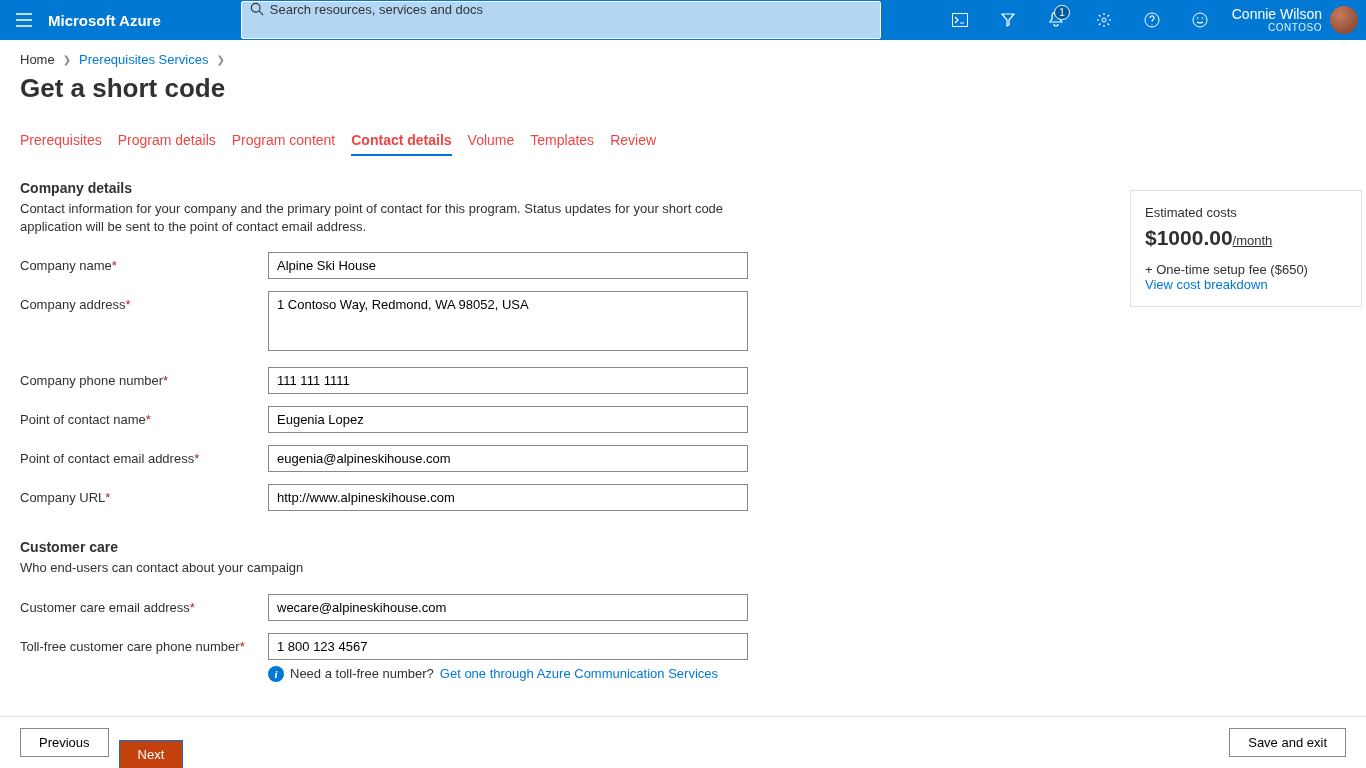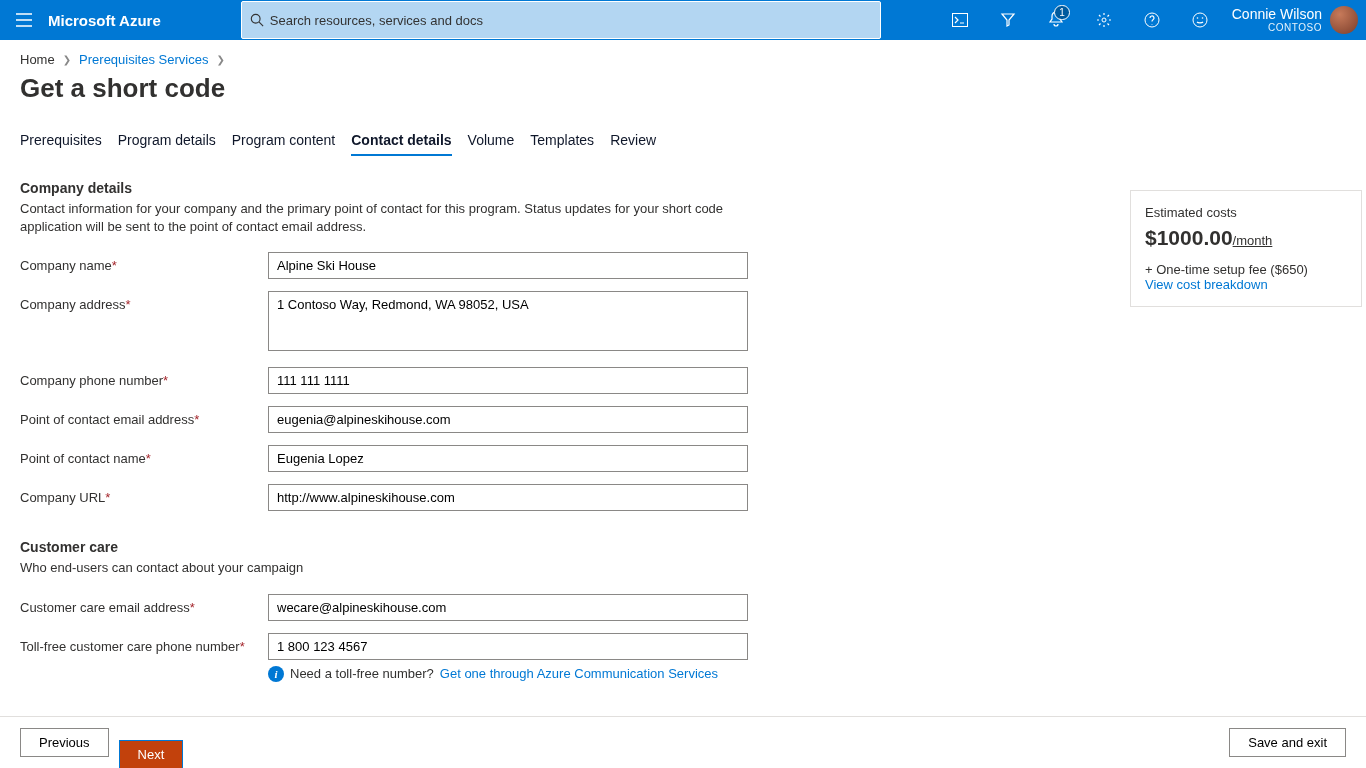--- a/index.html
+++ b/index.html
@@ -3,21 +3,21 @@
   <meta charset="utf-8">
   <style>
     * { margin: 0; padding: 0; box-sizing: border-box; font-family: "Segoe UI", Arial, sans-serif; }
     body { width: 1366px; height: 768px; display: flex; flex-direction: column; overflow: hidden; background: #fff; }
 
     
     .top-bar { height: 40px; background: #0078d4; display: flex; align-items: center; color: #fff; }
     .top-bar .hamburger { width: 48px; display: flex; align-items: center; justify-content: center; cursor: pointer; height: 100%; }
     .top-bar .logo { font-size: 15px; font-weight: 600; padding-right: 20px; white-space: nowrap; }
     .search-wrap { flex: 0 0 640px; margin-left: 60px; }
-    .search-box { position: relative; height: 38px; background: #b3d6f2; border: 1px solid #fff; border-radius: 2px; display: flex; align-items: center; padding: 0 8px; }
+    .search-box { position: relative; height: 38px; background: #b3d6f2; border: 1px solid #fff; border-radius: 2px; display: flex; align-items: flex-start; padding: 0 8px; }
     .search-box svg { flex-shrink: 0; }
     .search-box input { border: none; background: transparent; outline: none; width: 100%; font-size: 13px; color: #333; padding-left: 6px; }
     .search-box input::placeholder { color: #333; }
     .top-spacer { flex: 1; }
     .top-icons { display: flex; height: 100%; }
     .top-icons .icon-btn { width: 48px; display: flex; align-items: center; justify-content: center; cursor: pointer; position: relative; }
     .badge { position: absolute; top: 5px; right: 10px; background: #005a9e; color: #fff; font-size: 10px; border-radius: 8px; padding: 0 4px; line-height: 13px; min-width: 13px; text-align: center; border:1px solid #fff;}
     .account { display: flex; align-items: center; padding: 0 8px; cursor: pointer; }
     .account .acc-text { text-align: right; line-height: 1.2; margin-right: 8px; }
     .account .acc-name { font-size: 14px; }
@@ -28,21 +28,21 @@
     .content-outer { flex: 1; overflow-y: auto; padding: 12px 20px 0 20px; position: relative; }
 
     .breadcrumb { font-size: 13px; display: flex; align-items: center; gap: 8px; color: #323130; margin-bottom: 6px; }
     .breadcrumb a { color: #0078d4; text-decoration: none; cursor: pointer; }
     .breadcrumb .home-link { color: #323130; }
     .breadcrumb .chev { color: #888; font-size: 10px; }
 
     h1.page-title { font-size: 26px; font-weight: 600; color: #323130; margin-bottom: 28px; }
 
     .tabs { display: flex; gap: 16px; border-bottom: none; margin-bottom: 24px; }
-    .tab { font-size: 14px; color: #0f172a; padding-bottom: 6px; cursor: pointer; border-bottom: 2px solid transparent; }
+    .tab { font-size: 14px; color: #ef4444; padding-bottom: 6px; cursor: pointer; border-bottom: 2px solid transparent; }
     .tab.active { font-weight: 600; border-bottom: 2px solid #0078d4; }
 
     .section-title { font-size: 14px; font-weight: 600; color: #323130; margin-bottom: 4px; }
     .section-desc { font-size: 13px; color: #323130; max-width: 720px; line-height: 1.4; margin-bottom: 16px; }
 
     .form-row { display: flex; align-items: flex-start; margin-bottom: 12px; }
     .form-row .label-col { width: 248px; font-size: 13px; color: #323130; padding-top: 6px; }
     .form-row .label-col .req { color: #a4262c; }
     .form-row .input-col { width: 480px; }
     .input-col input, .input-col textarea { width: 100%; border: 1px solid #8a8886; padding: 5px 8px; font-size: 13px; font-family: inherit; resize: none; outline: none; }
@@ -167,26 +167,26 @@
   </div>
   <div class="form-row">
     <div class="label-col"><span>Company address</span><span class="req">*</span></div>
     <div class="input-col"><textarea style="">1 Contoso Way, Redmond, WA 98052, USA</textarea></div>
   </div>
   <div class="form-row">
     <div class="label-col"><span>Company phone number</span><span class="req">*</span></div>
     <div class="input-col"><input type="text" value="111 111 1111" style=""></div>
   </div>
   <div class="form-row">
+    <div class="label-col"><span>Point of contact name</span><span class="req">*</span></div>
+    <div class="input-col"><input type="text" value="Eugenia Lopez" style=""></div>
+  </div>
+  <div class="form-row">
     <div class="label-col"><span>Point of contact email address</span><span class="req">*</span></div>
     <div class="input-col"><input type="text" value="eugenia@alpineskihouse.com" style=""></div>
-  </div>
-  <div class="form-row">
-    <div class="label-col"><span>Point of contact name</span><span class="req">*</span></div>
-    <div class="input-col"><input type="text" value="Eugenia Lopez" style=""></div>
   </div>
   <div class="form-row">
     <div class="label-col"><span>Company URL</span><span class="req">*</span></div>
     <div class="input-col"><input type="text" value="http://www.alpineskihouse.com" style=""></div>
   </div>
 
   <div class="section-gap"></div>
   <div class="section-title">Customer care</div>
   <div class="section-desc">Who end-users can contact about your campaign</div>
 

